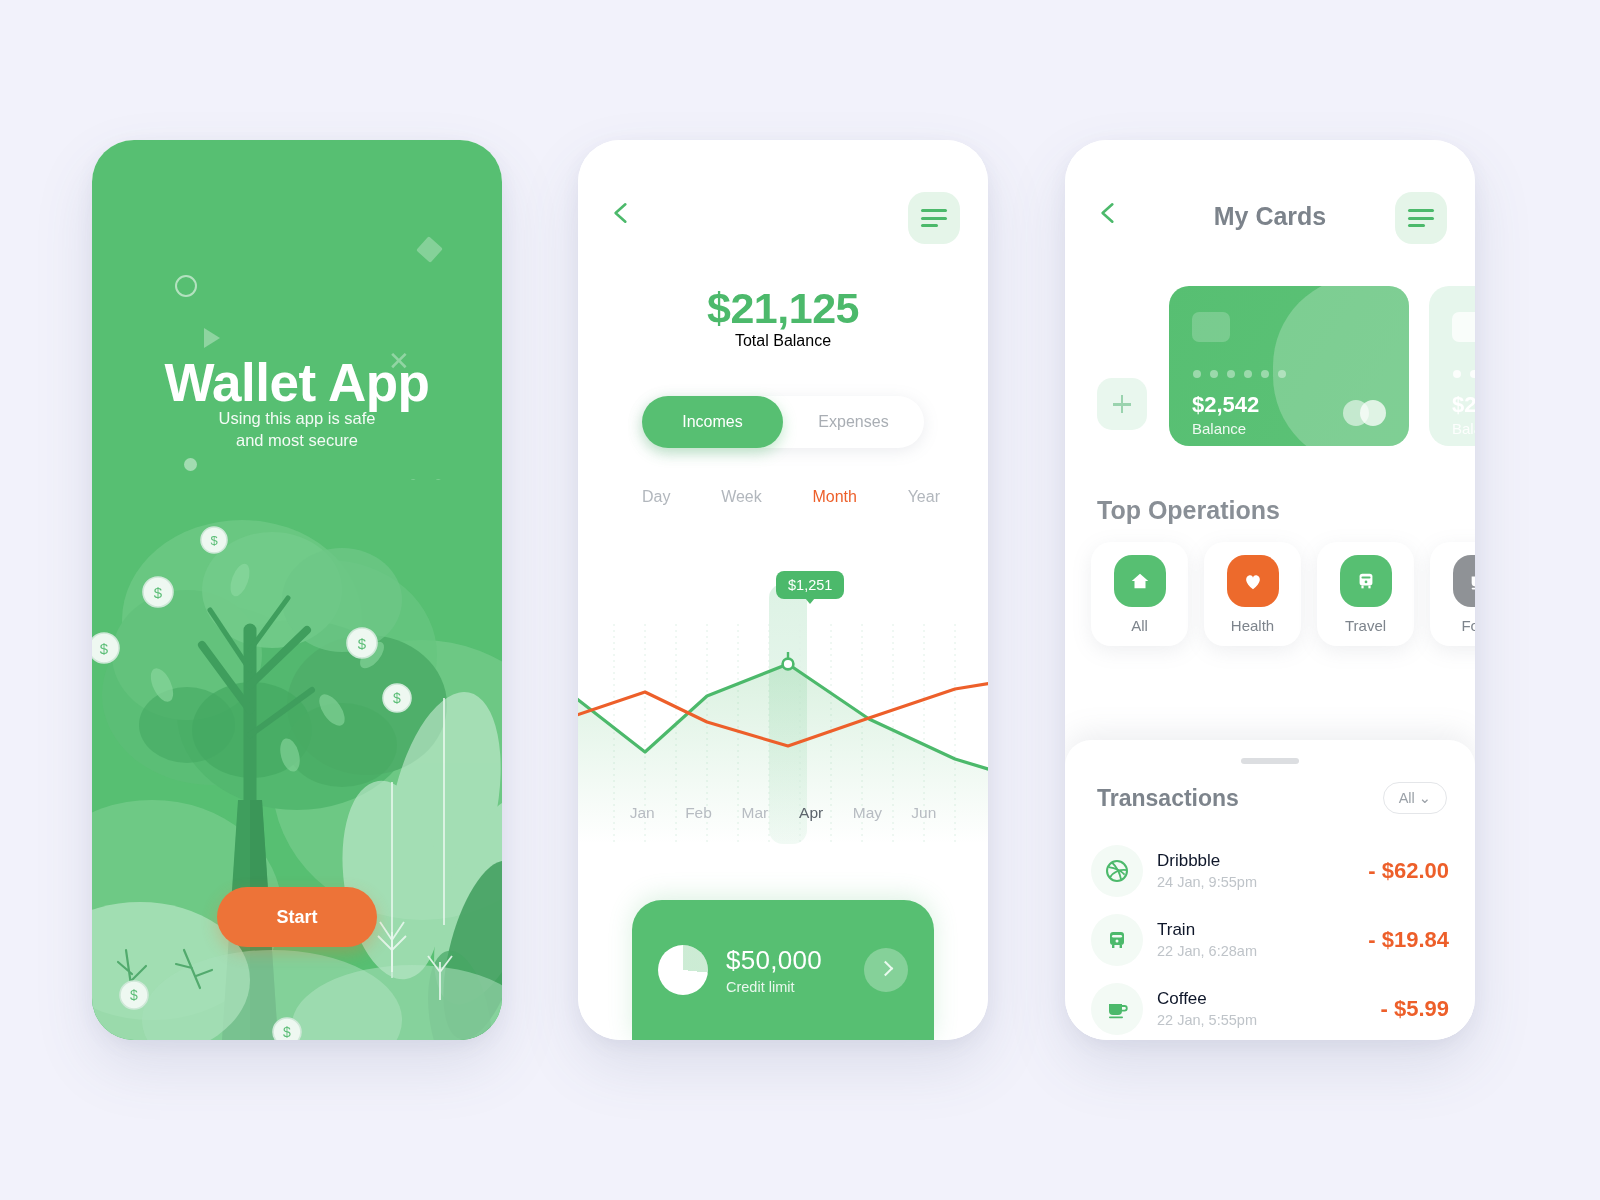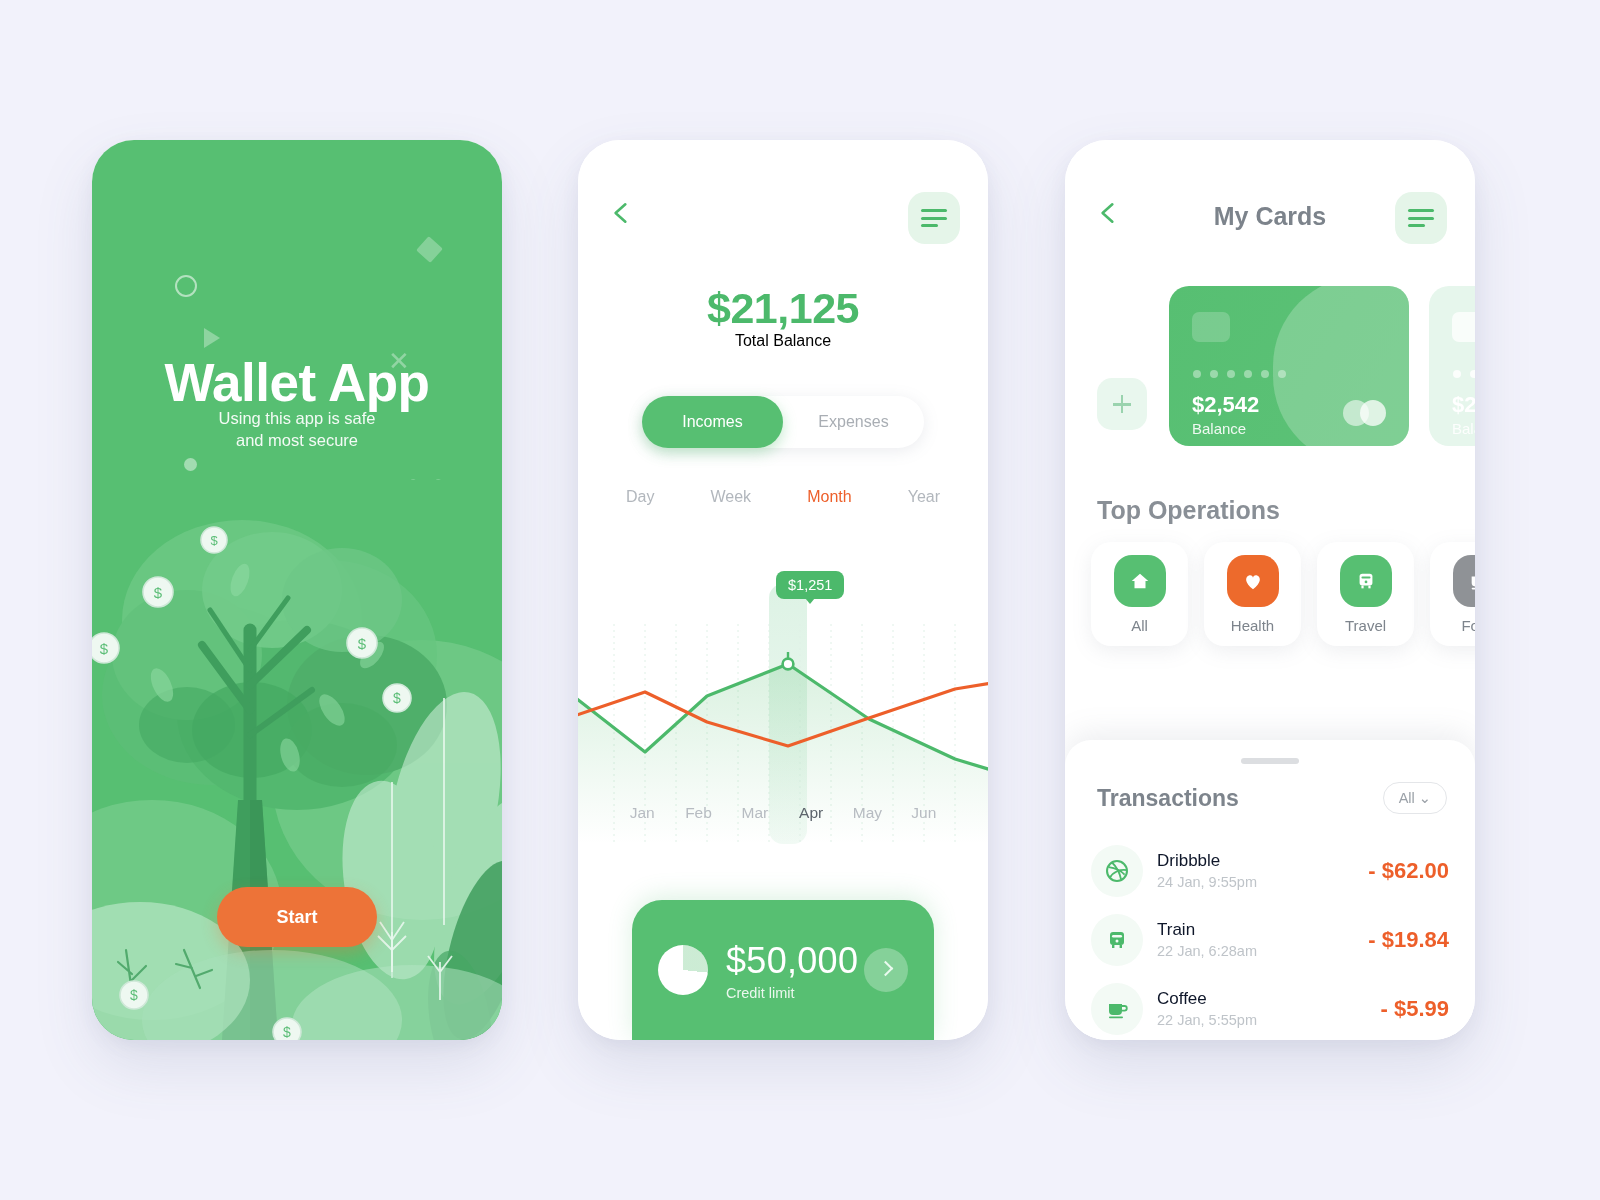--- a/index.html
+++ b/index.html
@@ -79,21 +79,21 @@
     box-shadow: 0 3px 16px rgba(120,130,150,.15);
     display: flex; 
   }
   .seg-item { flex: 1; text-align: center; font-size: 16px; color: #a9aeb4; line-height: 52px; cursor: pointer; }
   .seg-item.active {
     background: #57bf72; color: #fff; border-radius: 26px; height: 52px;
     box-shadow: 0 5px 14px rgba(87,191,114,.35); font-weight: 400;
   }
 
   .ranges { position: absolute; left: 42px; right: 42px; top: 348px; display: flex; justify-content: space-between; }
-  .range { font-size: 16px; color: #b2b7bd; cursor: pointer; padding: 0 6px; }
+  .range { font-size: 16px; color: #b2b7bd; cursor: pointer; padding: 0 6px; margin-left: 16px; }
   .range.active { color: #ed5f2a; }
 
   .chart-wrap { position: absolute; left: 0; right: 0; top: 404px; height: 300px; }
   .chart-svg { position: absolute; left: 0; top: 0; width: 410px; height: 300px; }
   .tooltip {
     position: absolute; left: 198px; top: 27px;
     background: #4cb96b; color: #fff; font-size: 14.5px;
     padding: 6px 12px; border-radius: 8px; white-space: nowrap;
   }
   .tooltip:after {
@@ -108,21 +108,21 @@
   .credit-card {
     position: absolute; left: 54px; right: 54px; bottom: 0px; height: 140px;
     background: #57bf72; border-radius: 30px 30px 0 0;
     box-shadow: 0 -4px 24px rgba(87,191,114,.2);
     display: flex; align-items: center; padding: 0 26px;
   }
   .pie { width: 50px; height: 50px; border-radius: 50%; background: #fff; position: relative; flex: 0 0 auto; }
   .pie:after{ content:""; position:absolute; inset:0; border-radius:50%;
     background: conic-gradient(from 0deg, rgba(87,191,114,.3) 0deg 96deg, transparent 96deg 360deg); }
   .cc-text { margin-left: 18px; flex: 1; }
-  .cc-amount { color: #fff; font-size: 36px; font-weight: 400; letter-spacing: .3px; }
+  .cc-amount { color: #fff; font-size: 26px; font-weight: 400; letter-spacing: .3px; }
   .cc-label  { color: rgba(255,255,255,.88); font-size: 14.5px; margin-top: 3px; }
   .cc-go {
     width: 44px; height: 44px; border-radius: 50%;
     background: rgba(255,255,255,.28); cursor: pointer; position: relative;
   }
   .cc-go:after{ content:""; position:absolute; left:16px; top:15px; width:9px; height:9px;
     border-right: 2.6px solid #eafaef; border-top: 2.6px solid #eafaef; transform: rotate(45deg); }
 
   
   .p3 { width: 100%; height: 100%; background: #fff; position: relative; }

